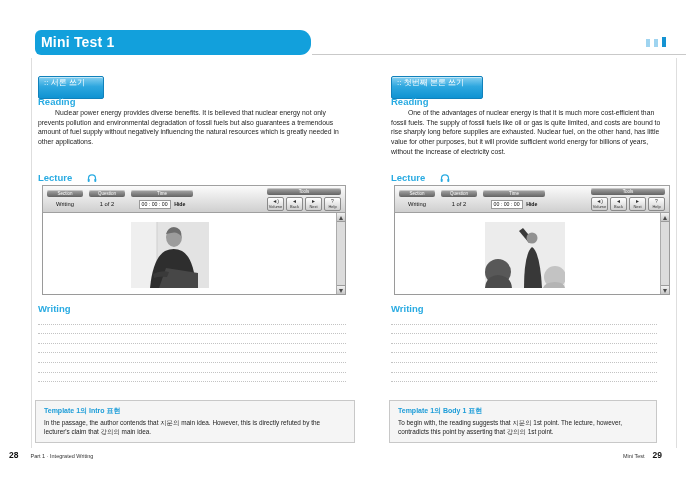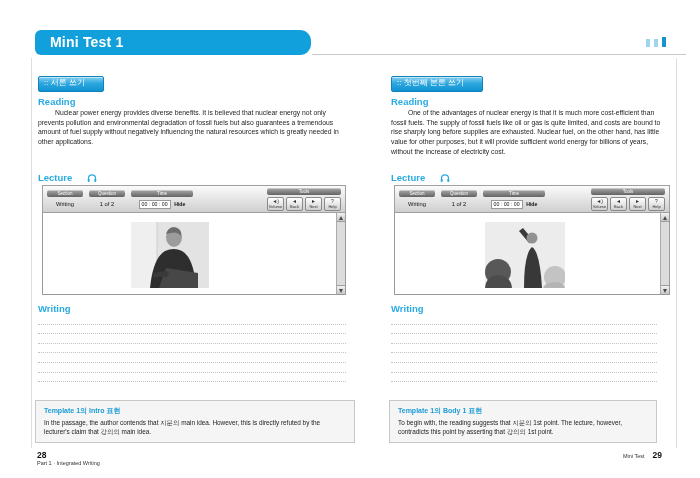--- a/index.html
+++ b/index.html
@@ -15,35 +15,35 @@
   
   .page-edge { position:absolute; top:58px; bottom:30px; width:1px; background:#dedede; }
   .page-edge.left  { left:31px; }
   .page-edge.right { left:676px; }
 
   
   .banner {
     position:absolute; left:35px; top:30px; width:276px; height:25px;
     background:#12a0dc; border-radius:6px 11px 11px 6px;
     color:#fff; font-weight:bold; font-size:14px; line-height:25px;
-    padding-left:15px; letter-spacing:.2px;
+    padding-left:6px; letter-spacing:.2px;
   }
   .header-rule { position:absolute; left:312px; top:54px; width:374px; height:1px; background:#c9c9c9; }
   .section-indicator { position:absolute; left:646px; top:37px; display:flex; align-items:flex-end; gap:4px; }
   .section-indicator .bar { width:4px; height:8px; background:#9fd4f0; }
   .section-indicator .bar.active { height:10px; background:#1593d2; }
 
   
   .col { position:absolute; top:72px; }
   .col-l { left:38px;  width:308px; }
   .col-r { left:391px; width:270px; }
 
   .badge {
     position:absolute; top:4px; left:0;
-    display:inline-block; height:16px; line-height:12px;
+    display:inline-block; height:23px; line-height:12px;
     font-size:8px; color:#fff; white-space:nowrap;
     background:linear-gradient(180deg,#86d0f1 0%, #2ea7df 45%, #0f93d2 100%);
     border:1px solid #1181bb; border-radius:2px;
     padding:0 18px 6px 5px;
     box-shadow:inset 0 1px 0 rgba(255,255,255,.55);
   }
   .heading { position:absolute; left:0; color:#29abe2; font-weight:bold; font-size:9.5px;text-align:center; }
   .heading.reading { top:24px; }
   .heading.lecture { top:100px; display:flex; align-items:center; gap:15px; }
   .heading.writing { top:231px; }
@@ -116,21 +116,21 @@
     padding:5px 8px 6px;
   }
   .col-l .template { left:-3px; width:320px; }
   .col-r .template { left:-2px; width:268px; }
   .template-title { color:#1b9cd8; font-weight:bold; font-size:7px; margin-bottom:3px; }
   .template-text  { font-size:6.4px; line-height:8.6px; color:#222; }
 
   
   .footer { position:absolute; top:450px; font-size:5.5px; color:#333; display:flex; align-items:baseline; }
   .footer .pnum { font-size:8.5px; font-weight:bold; color:#111; }
-  .footer-l { left:25px;flex-direction:column; }
+  .footer-l { left:9px; }
   .footer-l .sec { margin-left:12px; }
   .footer-r { right:38px; }
   .footer-r .pnum { margin-left:8px;text-align:right; }
 </style>
 </head>
 <body>
 
 <div class="page-edge left"></div>
 <div class="page-edge right"></div>
 

